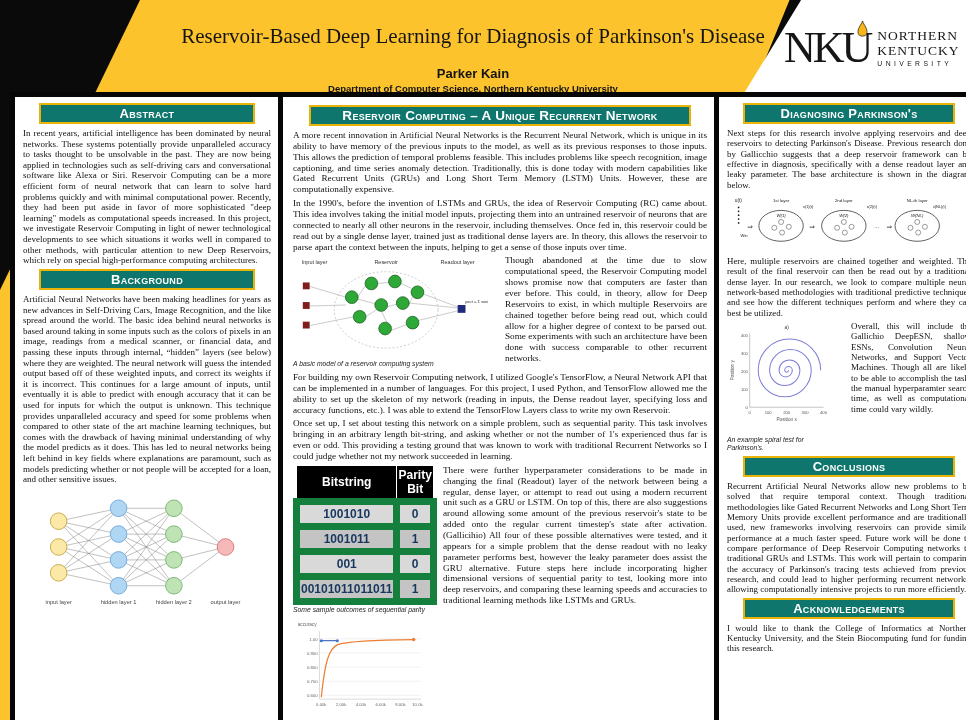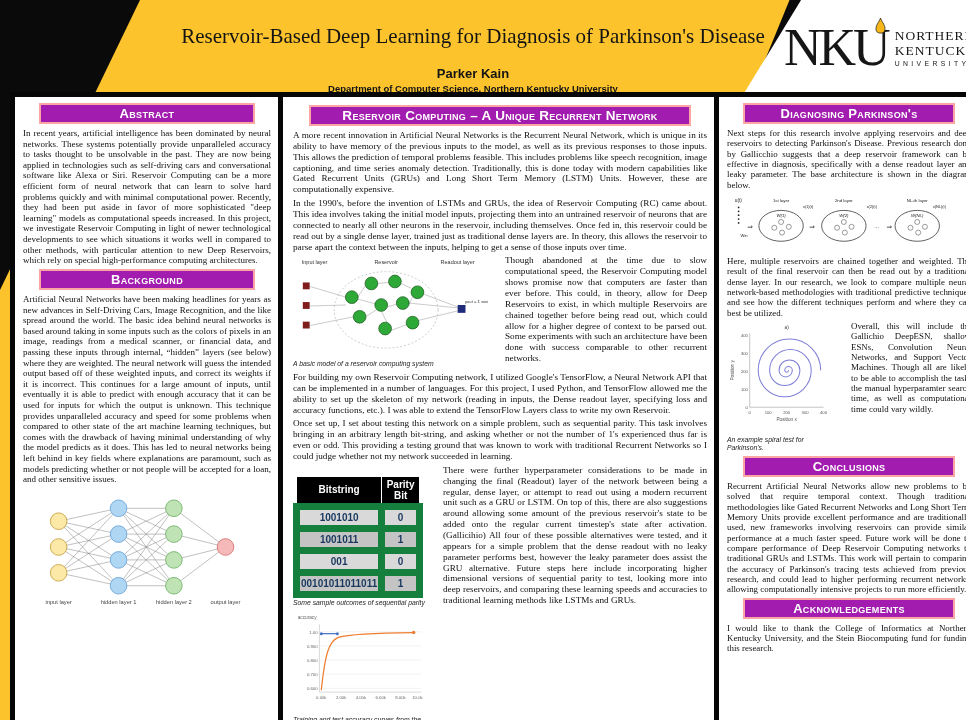--- a/index.html
+++ b/index.html
@@ -17,46 +17,46 @@
   .bottom-gold{left:232px;top:690px;width:146px;height:30px;background:#FCC32C;
                clip-path:polygon(22% 0,100% 0,78% 100%,0 100%);z-index:2;}
   
   .masthead{position:absolute;left:118px;top:24px;width:710px;text-align:center;z-index:3;color:#141414;}
   .m-title{font-family:"Liberation Serif",serif;font-size:21px;line-height:1.15;}
   .m-author{font-family:"Liberation Sans",sans-serif;font-weight:bold;font-size:13px;margin-top:18px;}
   .m-affil,.m-mentor{font-family:"Liberation Sans",sans-serif;font-weight:bold;font-size:9.5px;margin-top:2px;}
   
   .logo{position:absolute;left:784px;top:18px;width:172px;height:60px;display:flex;
         align-items:center;gap:7px;z-index:4;color:#161616;}
-  .logo-mark{position:relative;font-family:"Liberation Serif",serif;font-size:52px;line-height:.9;
+  .logo-mark{position:relative;font-family:"Liberation Serif",serif;font-size:44px;line-height:.9;
              letter-spacing:-3px;}
   .logo-flame{position:absolute;right:1px;top:-7px;}
   .logo-text{font-family:"Liberation Serif",serif;}
   .lt-big{font-size:13.5px;letter-spacing:1px;line-height:1.05;}
   .lt-small{font-size:6.8px;letter-spacing:3.4px;margin-top:2px;font-family:"Liberation Sans",sans-serif;}
   
   .col{position:absolute;background:#fff;border:5px solid #060606;z-index:5;overflow:hidden;}
   .col-left{left:10px;top:92px;width:248px;height:616px;padding:5px 8px;}
   .col-mid{left:278px;top:92px;width:414px;height:620px;padding:7px 10px;}
   .col-right{left:714px;top:92px;width:244px;height:614px;padding:5px 8px;}
-  .hdr{background:#a21caf;border:2px solid #fca5a5;color:#fff;text-align:center;
+  .hdr{background:#0f766e;border:2px solid #eab308;color:#fff;text-align:center;
        font-family:"Liberation Sans",sans-serif;font-weight:bold;font-variant:small-caps;
        letter-spacing:.3px;padding:1px 0;margin:1px 16px 4px;}
   .col-left .hdr,.col-right .hdr{font-size:13px;}
   .col-mid .hdr{font-size:13.5px;}
   .col p{text-align:justify;color:#101010;margin:3px 0;}
   .col-left p{font-size:9px;line-height:1.18;}
   .col-mid p{font-size:9.2px;line-height:1.18;}
   .col-right p{font-size:8.9px;line-height:1.16;}
   .figrow{display:flex;gap:16px;margin:3px 0;align-items:flex-start;}
   .cap{font-family:"Liberation Sans",sans-serif;font-style:italic;font-size:6.8px;
        line-height:1.25;color:#222;margin-top:1px;}
   
   table.parity{border-collapse:collapse;width:130px;font-family:"Liberation Sans",sans-serif;
-               font-weight:bold;font-size:10px;text-align:center;margin-top:11px;}
+               font-weight:bold;font-size:12px;text-align:center;}
   table.parity th{background:#000;color:#fff;padding:2px 1px;border:1px solid #fff;}
   table.parity td{padding:2px 1px;border:7px solid #15803d;color:#17375e;}
   table.parity tr.odd td{background:#D9D9D9;}
   table.parity tr.even td{background:#C4C4C4;}
   svg text{font-family:"Liberation Sans",sans-serif;}
 </style>
 </head>
 <body>
 
 <div class="deco corner-tl"></div>

